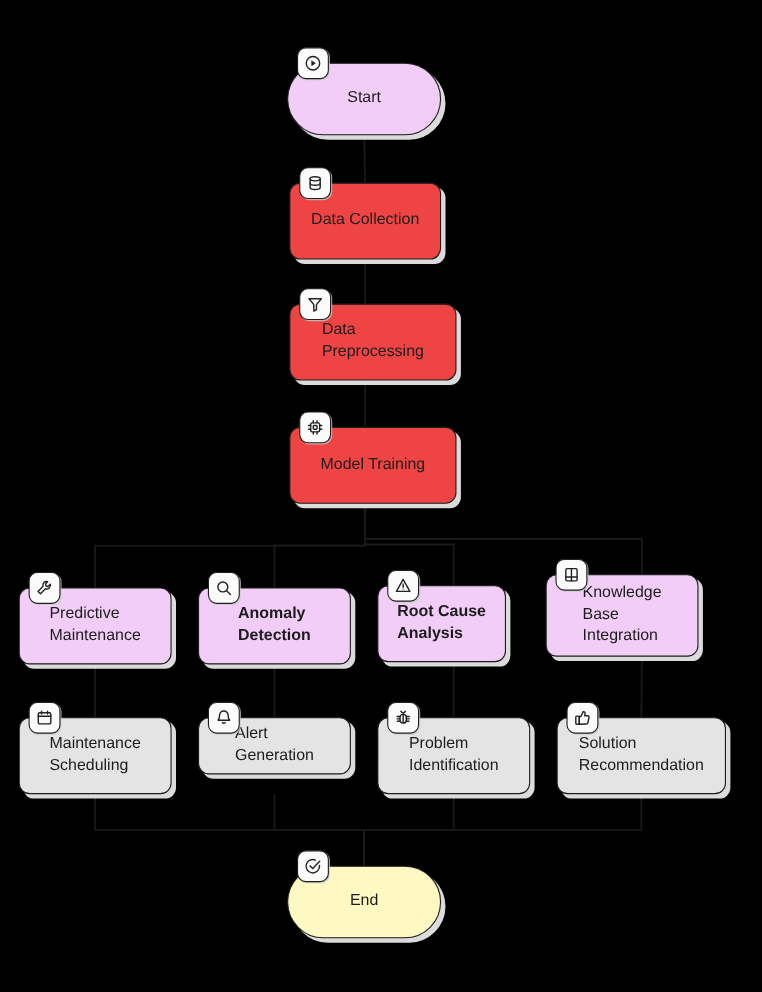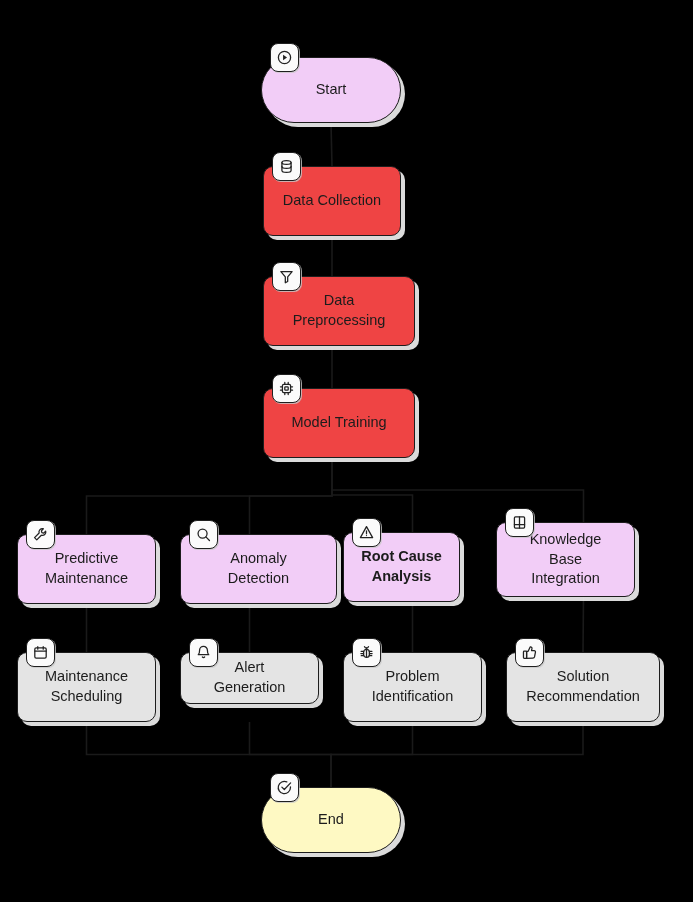--- a/index.html
+++ b/index.html
@@ -24,21 +24,20 @@
     pointer-events: none;
   }
   
   .node {
     position: absolute;
     border: 1.6px solid #1d1d1d;
     box-shadow: 4px 4px 0 0 rgba(238,238,238,0.92);
     display: flex;
     align-items: center;
     justify-content: center;
-    text-align: center;
     color: #1c1c1c;
     font-size: 14.5px;
     line-height: 1.35;
     padding: 6px 10px;
   }
   .node .label { position: relative; z-index: 2; white-space: pre-line; }
 
   .shape-round   { border-radius: 10px; }
   .shape-stadium { border-radius: 999px; }
 
@@ -127,21 +126,21 @@
       </div>
       <div class="node shape-round fill-pink" style="left: 17px; top: 534px; width: 139px; height: 70px;">
         <span class="badge">
           <svg width="17" height="17" viewBox="0 0 20 20">
             <path d="M13.3 3.2a4 4 0 0 0-4.9 5.1L3 13.7l2.6 2.6 5.4-5.4a4 4 0 0 0 5.1-4.9l-2.4 2.4-2.1-.5-.5-2.1z" stroke="#222" stroke-width="1.5" fill="none" stroke-linecap="round" stroke-linejoin="round"></path>
           </svg>
         </span>
         <span class="label">Predictive
 Maintenance</span>
       </div>
-      <div class="node shape-round fill-pink" style="left: 180px; top: 534px; width: 157px; height: 70px;">
+      <div class="node shape-round fill-pink" style="left: 180px; top: 534px; width: 139px; height: 70px; font-weight: bold;">
         <span class="badge">
           <svg width="17" height="17" viewBox="0 0 20 20">
             <circle cx="8.9" cy="8.9" r="5.3" stroke="#222" stroke-width="1.5" fill="none" stroke-linecap="round" stroke-linejoin="round"></circle>
             <path d="M12.8 12.8 L17 17" stroke="#222" stroke-width="1.5" fill="none" stroke-linecap="round" stroke-linejoin="round"></path>
           </svg>
         </span>
         <span class="label">Anomaly
 Detection</span>
       </div>
       <div class="node shape-round fill-pink" style="left: 343px; top: 532px; width: 117px; height: 70px; font-weight: bold;">

